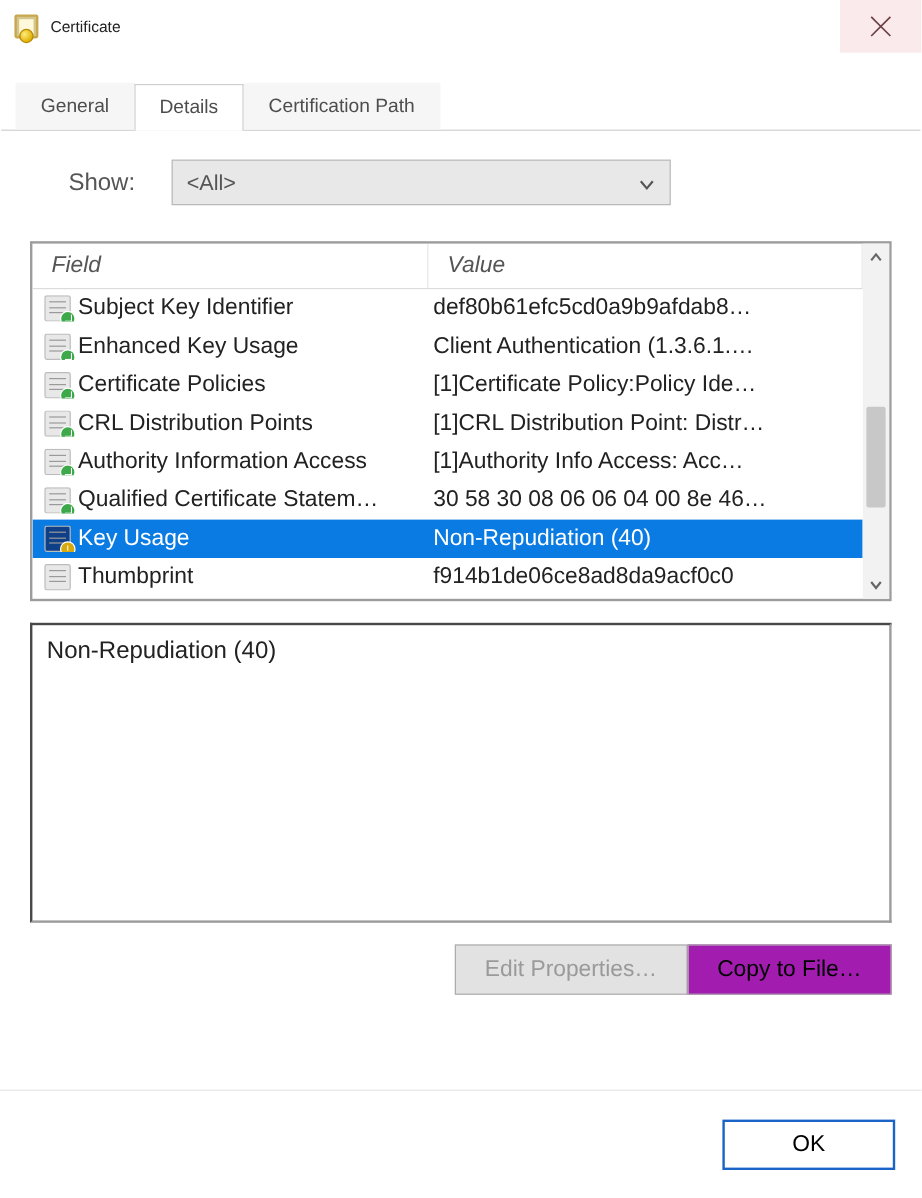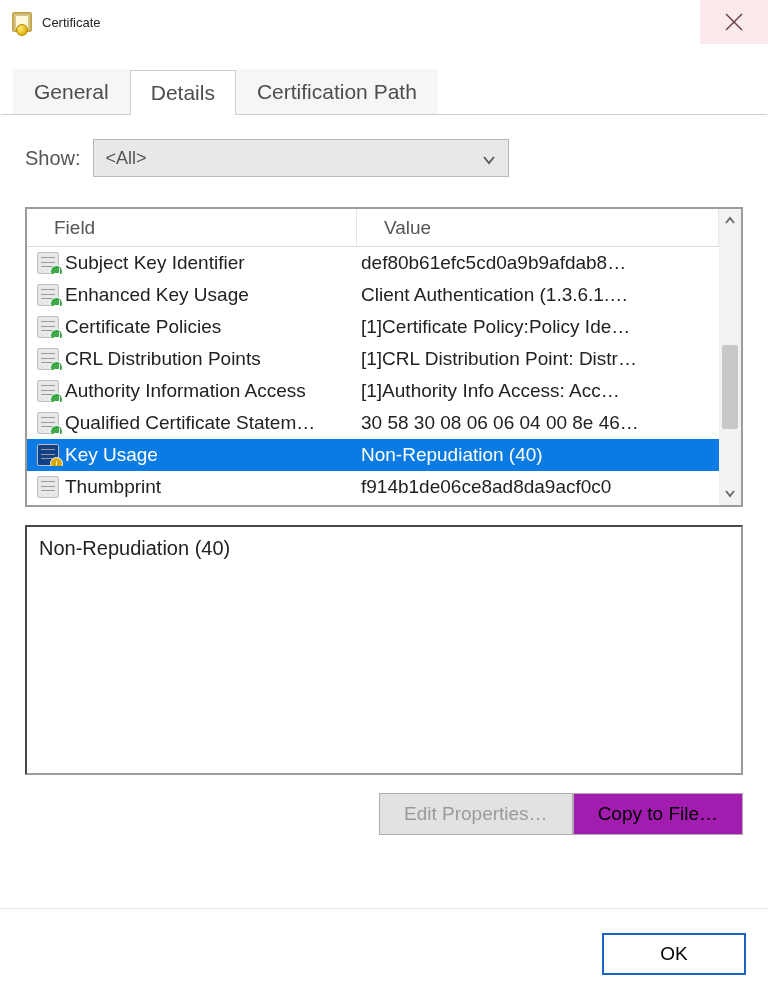--- a/index.html
+++ b/index.html
@@ -11,36 +11,36 @@
     .title-icon .frame { position:absolute; inset:0; background:#d4c58a; border:2px solid #c7a84f; border-radius:2px; }
     .title-icon .inner { position:absolute; top:4px; left:4px; right:4px; bottom:4px; background:#fff8da; }
     .title-icon .badge { position:absolute; bottom:-4px; left:4px; width:12px; height:12px; background:radial-gradient(circle at 35% 35%, #ffec7a, #e0b20a 70%); border:1px solid #b98900; border-radius:50%; }
     .title-text { margin-left:10px; font-size:13px; }
     .close-box { margin-left:auto; width:68px; height:44px; background:#fbeaec; display:flex; align-items:center; justify-content:center; cursor:pointer; }
     .close-box svg { width:18px; height:18px; stroke:#6a3f41; stroke-width:1.4; }
 
     
     .body { position:absolute; top:44px; left:0; right:0; bottom:90px; border:1px solid #fff; }
     .tab-strip { display:flex; align-items:flex-end; gap:0; padding:24px 12px 0 12px; border-bottom:1px solid #cfcfcf; }
-    .tab { padding:10px 20px 10px 20px; font-size:21px; color:#4d4d4d; border:1px solid transparent; border-bottom:none; background:#f6f6f6; cursor:pointer; }
+    .tab { padding:10px 20px 10px 20px; font-size:16px; color:#4d4d4d; border:1px solid transparent; border-bottom:none; background:#f6f6f6; cursor:pointer; }
     .tab.active { background:#fff; border-color:#cfcfcf; position:relative; top:1px; }
     .tab-panel { padding:24px 24px 0 24px; }
 
-    .show-row { display:flex; align-items:center; gap:12px; }
+    .show-row { display:flex; align-items:center; gap:30px;margin-left:32px; }
     .show-label { font-size:20px; color:#555; }
     .combo { width:416px; height:38px; display:flex; align-items:center; padding:0 12px; background:#e9e8e8; border:1px solid #b9b9b9; cursor:pointer; }
     .combo-text { flex:1; font-size:18px; color:#555; }
     .chev { width:14px; height:14px; }
     .chev svg { stroke:#555; stroke-width:1.8; fill:none; }
 
     
     .listview { margin-top:30px; border:2px solid #9c9c9c; height:300px; display:flex; }
     .lv-inner { flex:1; display:flex; flex-direction:column; overflow:hidden; }
     .lv-head { display:flex; height:38px; border-bottom:1px solid #dcdcdc; }
-    .lv-h { padding:8px 27px; font-size:19px; color:#555; border-right:1px solid #e6e6e6; }
+    .lv-h { padding:8px 16px; font-size:19px; color:#555; border-right:1px solid #e6e6e6;font-style:italic; }
     .lv-h.col-field { width:330px; }
     .lv-h.col-val { flex:1; }
     .lv-rows { flex:1; overflow:hidden; }
 
     .row { display:flex; align-items:center; height:32px; font-size:19px; cursor:pointer; }
     .row.sel { background:#0a7be3; color:#fff; }
     .row.sel .rico-leaf { background:#0f3f87; }
     .row.sel .rico-badge { background:#3ea94a; border-color:#fff; }
     .row.sel .rico-badge.warn { background:#d8a90d; }
     .row .f { width:330px; padding-left:10px; white-space:nowrap; overflow:hidden; text-overflow:ellipsis; display:flex; align-items:center; gap:6px; }

